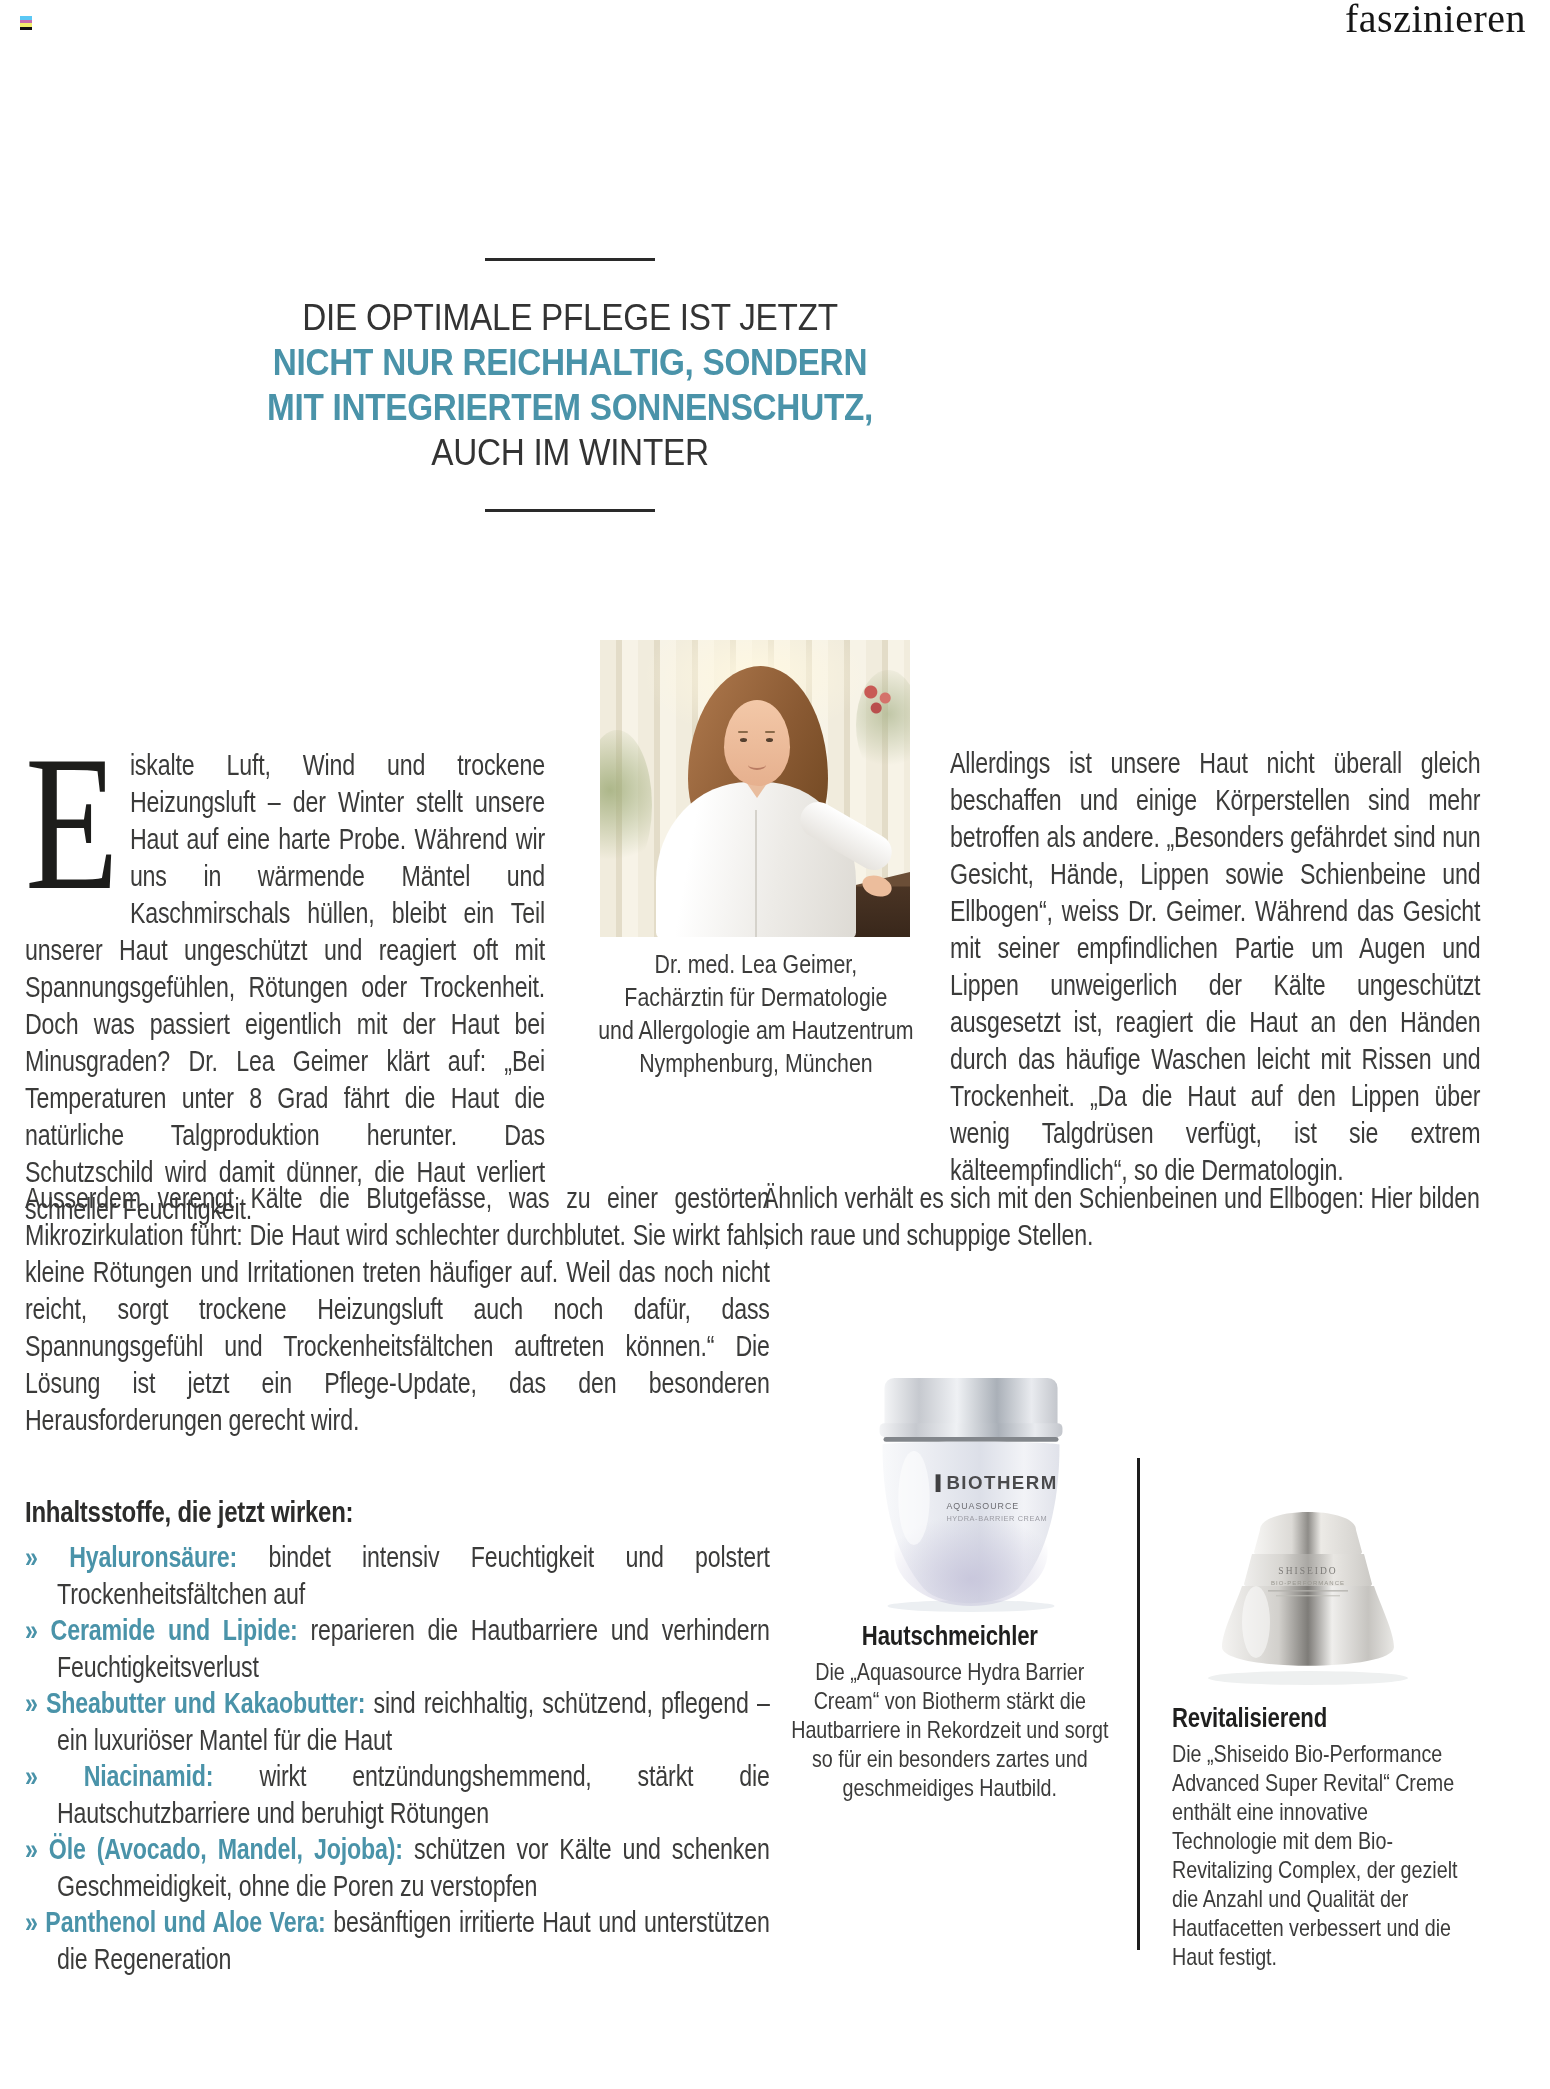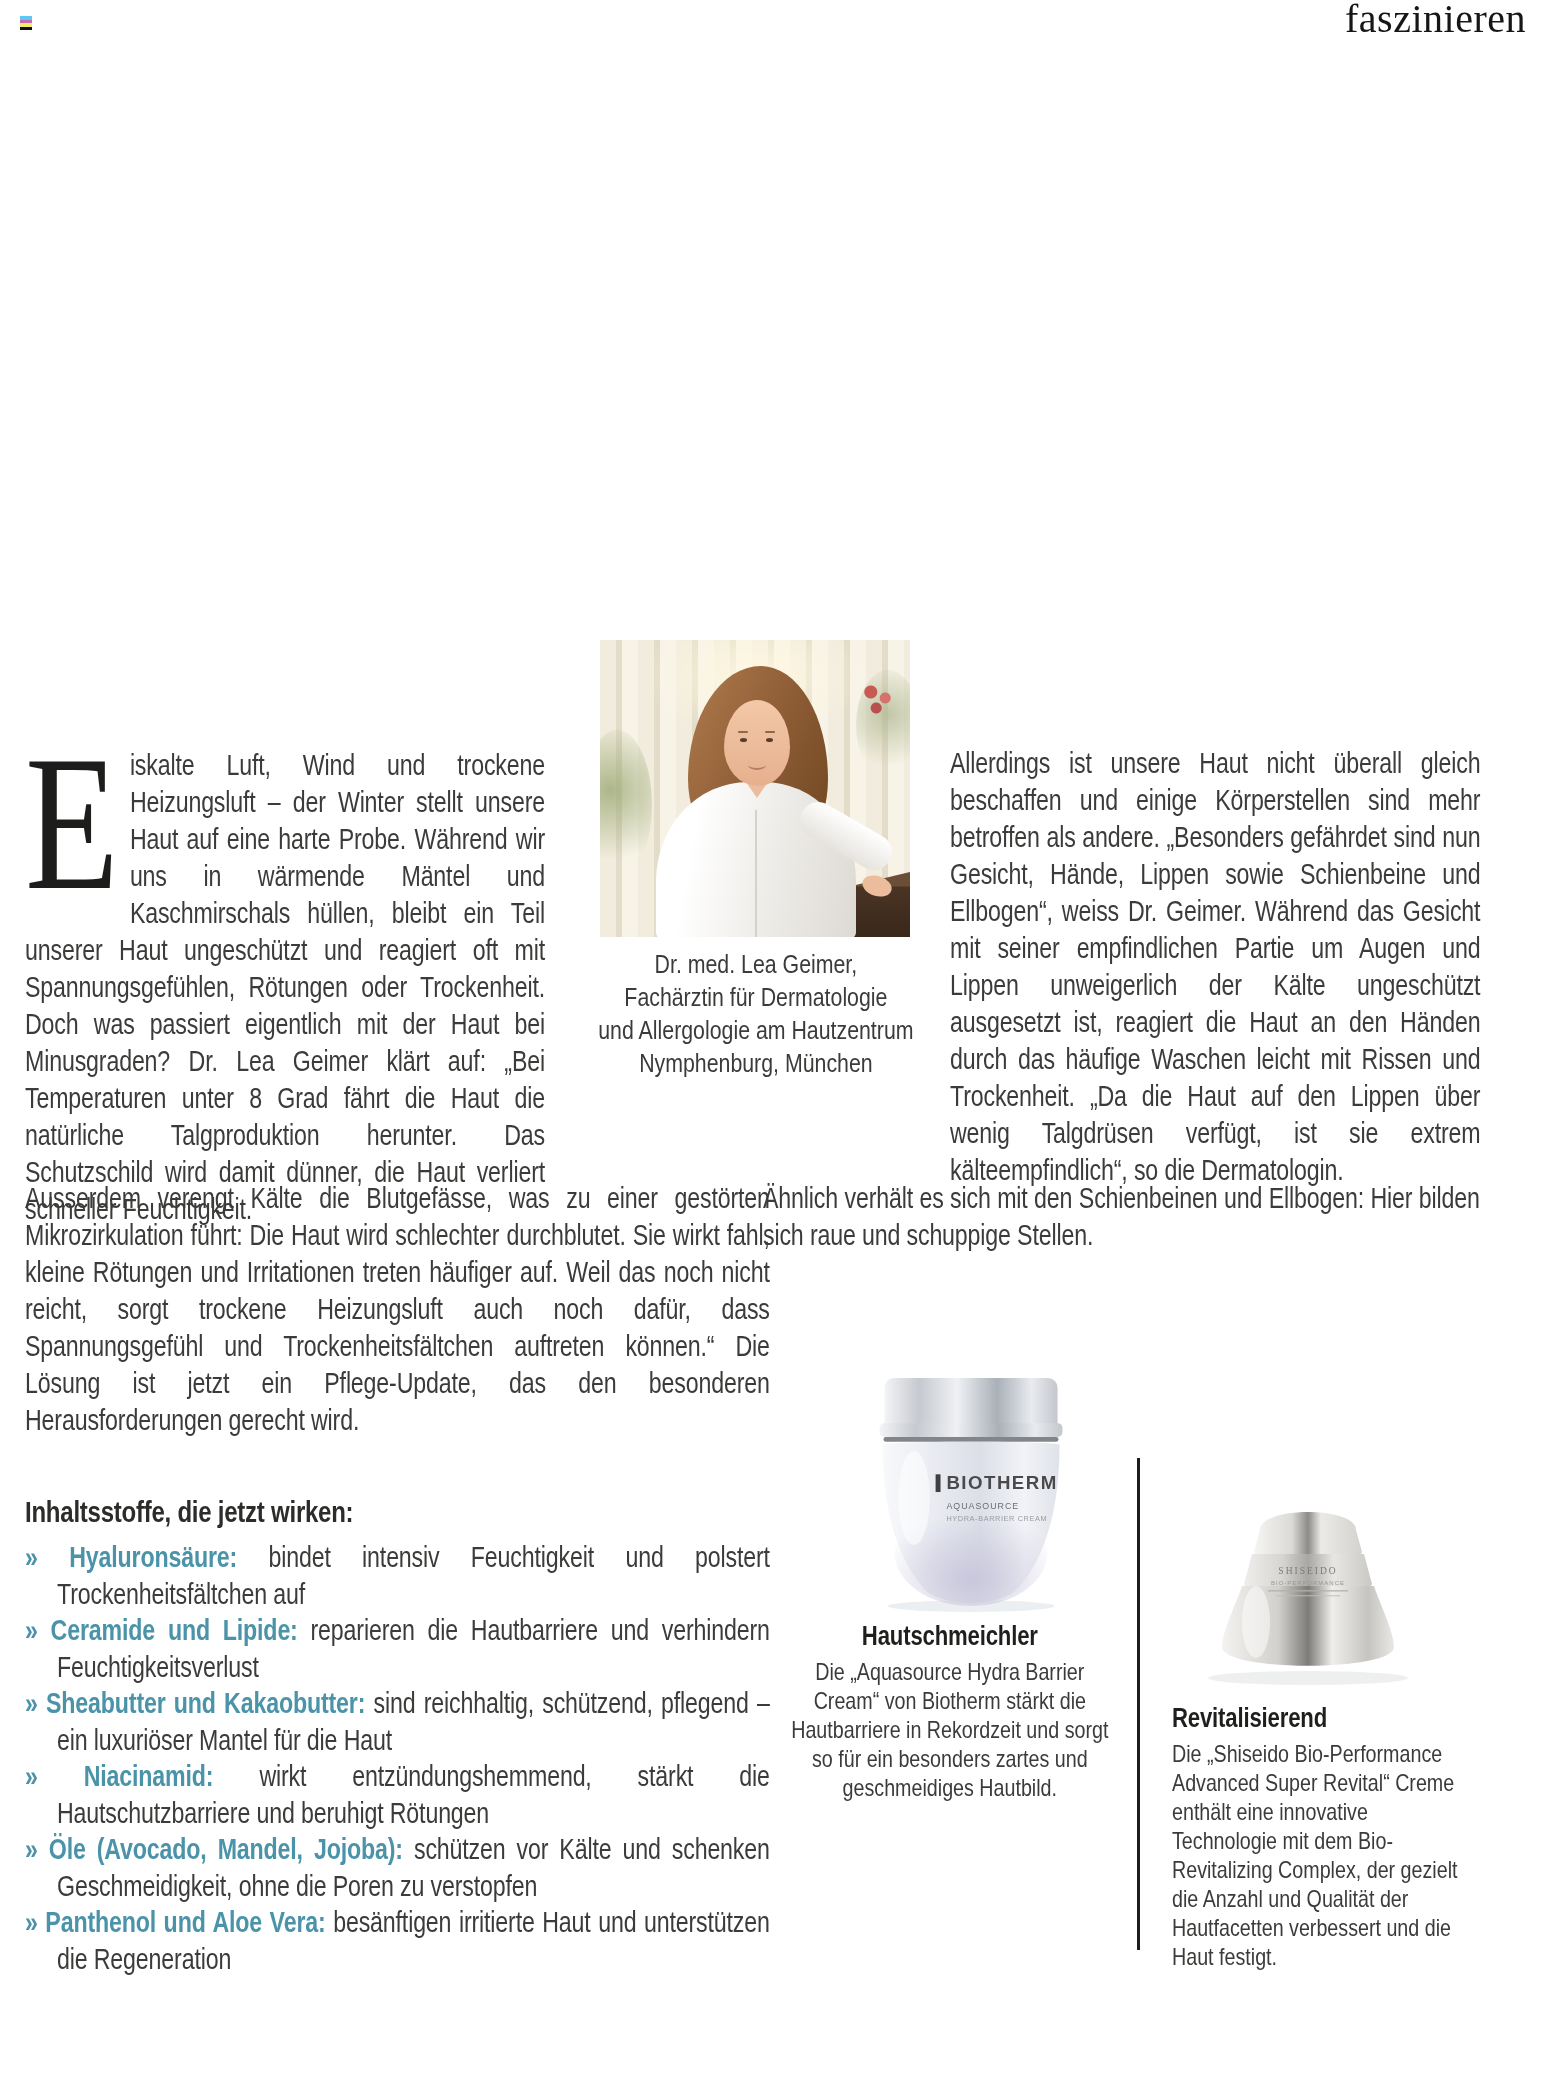--- a/index.html
+++ b/index.html
@@ -125,20 +125,28 @@
 
   <div class="colorstrip">
     <div style="background:#5bc8f5"></div>
     <div style="background:#c86cab"></div>
     <div style="background:#f2ee6b"></div>
     <div style="background:#111111"></div>
   </div>
 
   <div class="masthead">faszinieren</div>
 
+  <div class="quote">
+    <div class="rule top"></div>
+    <div class="q-line q-dark">DIE OPTIMALE PFLEGE IST JETZT</div>
+    <div class="q-line q-teal">NICHT NUR REICHHALTIG, SONDERN</div>
+    <div class="q-line q-teal">MIT INTEGRIERTEM SONNENSCHUTZ,</div>
+    <div class="q-line q-dark">AUCH IM WINTER</div>
+    <div class="rule bottom"></div>
+  </div>
 
   <div class="col-left sx80">
     <p class="body-text" style="margin:0"><span class="dropcap">E</span><span>iskalte Luft, Wind und trockene Heizungsluft – der Winter stellt unsere Haut auf eine harte Probe. Während wir uns in wärmende Mäntel und Kaschmirschals hüllen, bleibt ein Teil unserer Haut ungeschützt und reagiert oft mit Spannungsgefühlen, Rötungen oder Trockenheit. Doch was passiert eigentlich mit der Haut bei Minusgraden? Dr. Lea Geimer klärt auf: „Bei Temperaturen unter 8 Grad fährt die Haut die natürliche Talgproduktion herunter. Das Schutzschild wird damit dünner, die Haut verliert schneller Feuchtigkeit.</span></p>
   </div>
 
   <div class="photo">
     <div class="plant-l"></div>
     <div class="plant-r"></div>
     <div class="flowers"></div>
     <div class="table"></div>

